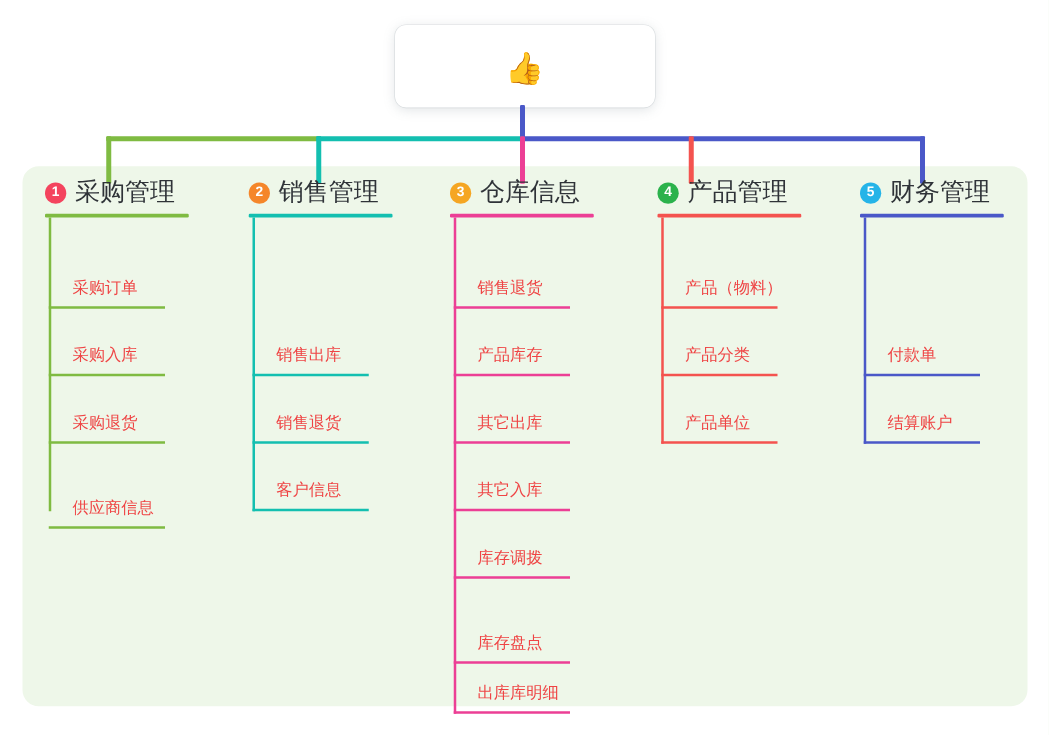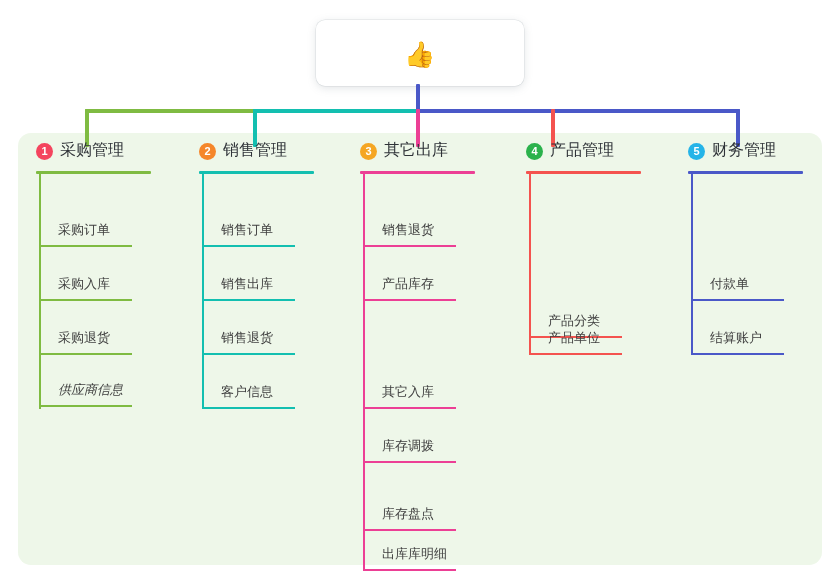--- a/index.html
+++ b/index.html
@@ -58,38 +58,38 @@
     display:flex;align-items:center;gap:7px;
     white-space:nowrap;
   }
   .badge{
     width:17px;height:17px;border-radius:50%;
     color:#ffffff;font-size:11px;line-height:17px;
     text-align:center;font-weight:bold;
     flex:0 0 auto;
   }
   .col-title{
-    font-size:16px;color:#2f3338;
+    font-size:20px;color:#2f3338;
     position:relative;top:-1px;
   }
   .head-rule{
     position:absolute;left:0;top:38px;
     height:3px;width:115px;border-radius:1px;
   }
   .spine{
     position:absolute;left:3px;top:41px;
     width:2px;
   }
   .leaf{
     position:absolute;left:0;
     width:120px;height:54px;
   }
   .leaf-label{
     position:absolute;left:22px;bottom:8px;
-    font-size:13px;color:#404040;
+    font-size:13px;color:#ef4444;
     white-space:nowrap;
   }
   .leaf-rule{
     position:absolute;left:3px;bottom:0;
     height:2px;width:93px;
   }
 </style>
 </head>
 <body>
 
@@ -126,64 +126,64 @@
           <div class="leaf-rule" style="background: rgb(127, 187, 66);"></div>
         </div>
         <div class="leaf" style="top: 114px;">
           <span class="leaf-label">采购入库</span>
           <div class="leaf-rule" style="background: rgb(127, 187, 66);"></div>
         </div>
         <div class="leaf" style="top: 168px;">
           <span class="leaf-label">采购退货</span>
           <div class="leaf-rule" style="background: rgb(127, 187, 66);"></div>
         </div>
-        <div class="leaf" style="top: 220px; font-style: italic;">
+        <div class="leaf" style="top: 236px;">
           <span class="leaf-label">供应商信息</span>
           <div class="leaf-rule" style="background: rgb(127, 187, 66);"></div>
         </div>
       </div>
       <div class="col" style="left: 199px; top: 133px; width: 160px; height: 276px;">
         <div class="col-head">
           <span class="badge" style="background: rgb(245, 134, 42);">2</span>
           <span class="col-title">销售管理</span>
         </div>
         <div class="head-rule" style="background: rgb(19, 191, 176);"></div>
         <div class="spine" style="background: rgb(19, 191, 176); height: 235px;"></div>
-        <div class="leaf" style="top: 60px;">
-          <span class="leaf-label">销售订单</span>
-          <div class="leaf-rule" style="background: rgb(19, 191, 176);"></div>
-        </div>
         <div class="leaf" style="top: 114px;">
           <span class="leaf-label">销售出库</span>
           <div class="leaf-rule" style="background: rgb(19, 191, 176);"></div>
         </div>
         <div class="leaf" style="top: 168px;">
           <span class="leaf-label">销售退货</span>
           <div class="leaf-rule" style="background: rgb(19, 191, 176);"></div>
         </div>
         <div class="leaf" style="top: 222px;">
           <span class="leaf-label">客户信息</span>
           <div class="leaf-rule" style="background: rgb(19, 191, 176);"></div>
         </div>
       </div>
       <div class="col" style="left: 360px; top: 133px; width: 160px; height: 438px;">
         <div class="col-head">
           <span class="badge" style="background: rgb(245, 166, 35);">3</span>
-          <span class="col-title">其它出库</span>
+          <span class="col-title">仓库信息</span>
         </div>
         <div class="head-rule" style="background: rgb(236, 63, 149);"></div>
         <div class="spine" style="background: rgb(236, 63, 149); height: 397px;"></div>
         <div class="leaf" style="top: 60px;">
           <span class="leaf-label">销售退货</span>
           <div class="leaf-rule" style="background: rgb(236, 63, 149);"></div>
         </div>
         <div class="leaf" style="top: 114px;">
           <span class="leaf-label">产品库存</span>
           <div class="leaf-rule" style="background: rgb(236, 63, 149);"></div>
         </div>
+        <div class="leaf" style="top: 168px;">
+          <span class="leaf-label">其它出库</span>
+          <div class="leaf-rule" style="background: rgb(236, 63, 149);"></div>
+        </div>
         <div class="leaf" style="top: 222px; text-align: center;">
           <span class="leaf-label">其它入库</span>
           <div class="leaf-rule" style="background: rgb(236, 63, 149);"></div>
         </div>
         <div class="leaf" style="top: 276px;">
           <span class="leaf-label">库存调拨</span>
           <div class="leaf-rule" style="background: rgb(236, 63, 149);"></div>
         </div>
         <div class="leaf" style="top: 344px;">
           <span class="leaf-label">库存盘点</span>
@@ -194,21 +194,25 @@
           <div class="leaf-rule" style="background: rgb(236, 63, 149);"></div>
         </div>
       </div>
       <div class="col" style="left: 526px; top: 133px; width: 160px; height: 222px;">
         <div class="col-head">
           <span class="badge" style="background: rgb(43, 178, 76);">4</span>
           <span class="col-title">产品管理</span>
         </div>
         <div class="head-rule" style="background: rgb(244, 83, 79);"></div>
         <div class="spine" style="background: rgb(244, 83, 79); height: 181px;"></div>
-        <div class="leaf" style="top: 114px; margin-top: 37px;">
+        <div class="leaf" style="top: 60px;">
+          <span class="leaf-label">产品（物料）</span>
+          <div class="leaf-rule" style="background: rgb(244, 83, 79);"></div>
+        </div>
+        <div class="leaf" style="top: 114px;">
           <span class="leaf-label">产品分类</span>
           <div class="leaf-rule" style="background: rgb(244, 83, 79);"></div>
         </div>
         <div class="leaf" style="top: 168px;">
           <span class="leaf-label">产品单位</span>
           <div class="leaf-rule" style="background: rgb(244, 83, 79);"></div>
         </div>
       </div>
       <div class="col" style="left: 688px; top: 133px; width: 160px; height: 222px;">
         <div class="col-head">

